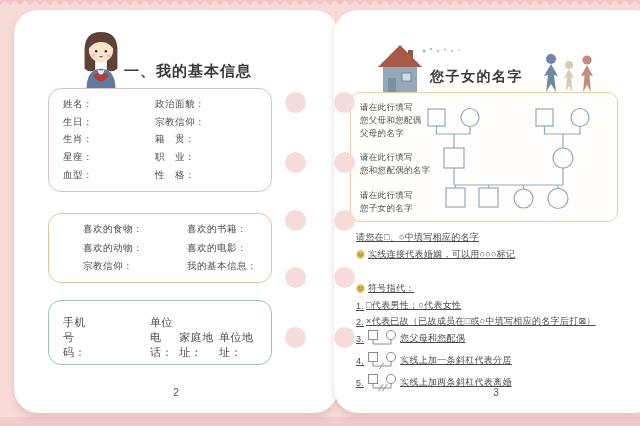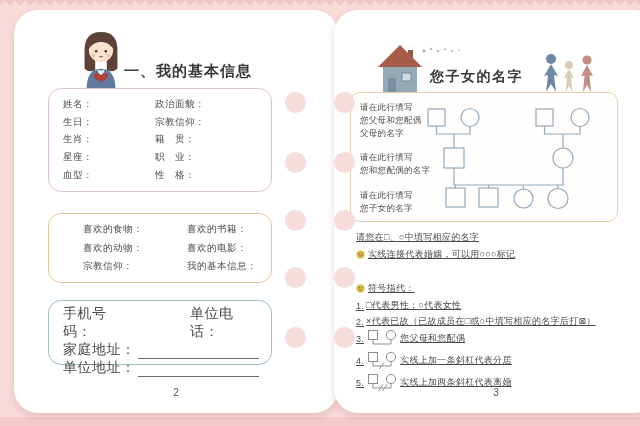--- a/index.html
+++ b/index.html
@@ -38,22 +38,22 @@
   .box-basic   { top:78px;  height:104px; border:1.4px solid #d9c2c2; }
   .box-favorite{ top:203px; height:70px;  border:1.4px solid #e2c49e;padding-left:20px; }
   .box-contact { top:290px; height:65px;  border:1.4px solid #9fc2ba; }
   .field-grid{
     display:grid; grid-template-columns:92px 1fr; height:100%;
     align-content:space-evenly; padding:4px 0 4px 14px;
     font-size:9.5px; color:#4a4a4a; letter-spacing:.5px;
   }
   .field-grid-fav{ grid-template-columns:104px 1fr; }
   .contact-inner{
-    display:flex; flex-direction:column; justify-content:space-evenly;
-    height:100%; padding:4px 12px 4px 14px; font-size:14px; color:#4a4a4a; letter-spacing:.5px;
+    display:flex; flex-direction:row; justify-content:space-evenly;
+    height:100%; padding:4px 12px 4px 14px; font-size:11px; color:#4a4a4a; letter-spacing:.5px;
   }
   .contact-row{ display:flex; align-items:flex-end; }
   .contact-row .col2{ margin-left:58px; }
   .fill-line{ flex:1; border-bottom:1px solid #6a6a6a; height:10px; margin-left:2px; }
   .page-number{
     position:absolute; left:0; width:100%; text-align:center; top:377px;
     font-size:10px; color:#555;
   }
 
   

